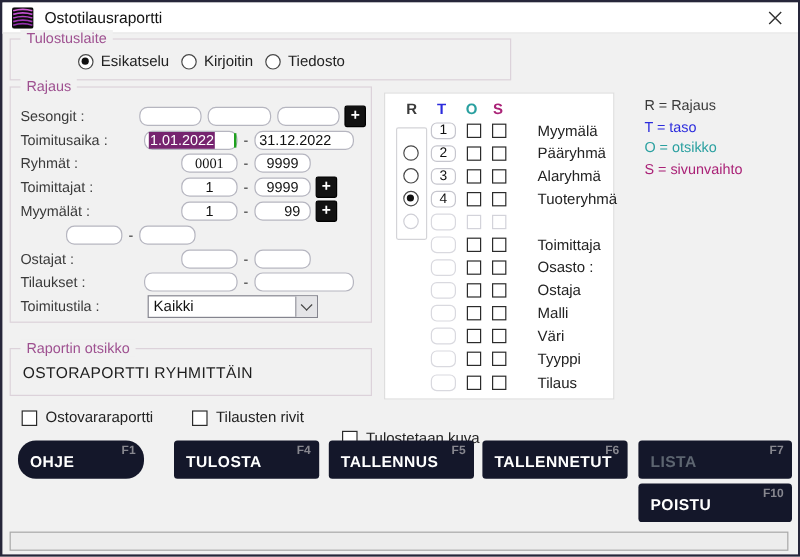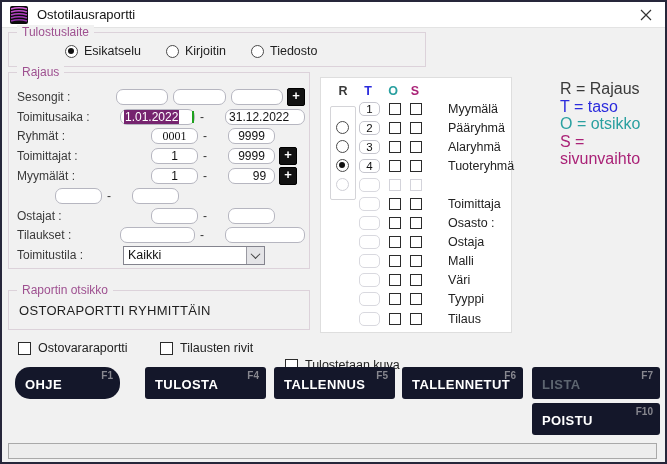--- a/index.html
+++ b/index.html
@@ -16,33 +16,33 @@
   .win-title{margin-left:9px;font-size:13px;color:#141414;}
   .close-btn{margin-left:auto;width:22px;height:20px;display:flex;align-items:center;justify-content:center;cursor:default;}
 
   
   .group{position:absolute;border:1px solid #dcd2da;background:transparent;box-sizing:border-box;}
   .group-title{position:absolute;top:-8px;left:8px;background:#f1f1f1;padding:0 5px;
     font-size:12px;color:#9e5090;line-height:14px;}
 
   
   .g-device{left:6px;top:30px;width:418px;height:35px;}
-  .radio-row{position:absolute;left:15px;top:11px;display:flex;gap:25px;align-items:flex-start;padding-left:41px;}
+  .radio-row{position:absolute;left:15px;top:11px;display:flex;gap:10px;align-items:flex-start;padding-left:41px;}
   .radio-item{display:flex;align-items:center;gap:6px;font-size:12.5px;color:#222;}
   .radio{width:13px;height:13px;border:1.5px solid #4a4a4a;border-radius:50%;background:#fff;box-sizing:border-box;position:relative;}
   .radio.on::after{content:"";position:absolute;left:2px;top:2px;width:6px;height:6px;border-radius:50%;background:#111;}
   .radio.dis{border-color:#cfcfd6;}
 
   
   .g-rajaus{left:6px;top:70px;width:302px;height:197px;}
   .rj-rows{position:absolute;left:8px;top:14px;right:4px;}
   .rrow{height:19.8px;display:flex;align-items:center;}
   .rlabel{width:96px;font-size:12px;color:#3a3a3a;flex:0 0 auto;}
   .fld{height:16px;background:#fff;border:1px solid #b6b6c0;border-radius:7px;box-sizing:border-box;
-    font-size:12px;color:#111;display:flex;align-items:center;justify-content:center;margin-left:16px;}
+    font-size:12px;color:#111;display:flex;align-items:center;justify-content:center;}
   .fld.left{justify-content:space-between;padding-left:3px;}
   .dash{width:14px;text-align:center;font-size:12px;color:#333;flex:0 0 auto;}
   .plusbtn{width:16px;height:16px;background:#121212;border:1px solid #000;border-radius:2px;color:#fff;
     font-size:13px;font-weight:bold;line-height:14px;text-align:center;margin-left:4px;flex:0 0 auto;}
   .sel-text{background:#76246f;color:#fff;padding:0 1px;}
   .caret{display:inline-block;width:2px;height:12px;background:#1fa11f;margin-left:1px;}
   .combo{margin-left:10px;width:142px;height:19px;border:1px solid #84848e;background:#fff;display:flex;box-sizing:border-box;}
   .combo-val{flex:1;font-size:12.5px;color:#111;display:flex;align-items:center;padding-left:4px;}
   .combo-btn{width:17px;border-left:1px solid #9a9aa2;background:#e4e4e7;display:flex;align-items:center;justify-content:center;}
   .chev{width:6px;height:6px;border-right:1.5px solid #444;border-bottom:1.5px solid #444;transform:rotate(45deg) translate(-1px,-1px);}
@@ -66,21 +66,21 @@
   .tfld{margin-left:10px;width:21px;height:14px;border:1px solid #c6c6ce;border-radius:5px;background:#fff;
     font-size:11.5px;color:#111;display:flex;align-items:center;justify-content:center;flex:0 0 auto;box-sizing:border-box;}
   .tfld.dim{border-color:#d9d9df;}
   .chk{width:12px;height:12px;border:1px solid #2b2b2b;background:#fff;box-sizing:border-box;flex:0 0 auto;}
   .chk.o{margin-left:9px;}
   .chk.s{margin-left:9px;}
   .chk.dis{border-color:#d3d3da;}
   .mlabel{margin-left:26px;font-size:12.5px;color:#222;white-space:nowrap;}
 
   
-  .legend{position:absolute;left:558px;top:78px;font-size:16px;line-height:17.5px;}
+  .legend{position:absolute;left:535px;top:78px;font-size:12px;line-height:17.5px;}
   .lg-r{color:#3a3a3a;}
   .lg-t{color:#2b2bdd;}
   .lg-o{color:#2aa0a0;}
   .lg-s{color:#aa2277;}
 
   
   .cb-item{position:absolute;top:339px;display:flex;align-items:center;gap:7px;font-size:12.5px;color:#222;}
   .cb1{left:16px;} .cb2{left:158px;} .cb3{left:283px;margin-top:17px;}
   .cb-box{width:13px;height:13px;border:1px solid #2b2b2b;background:#fff;box-sizing:border-box;}
 

